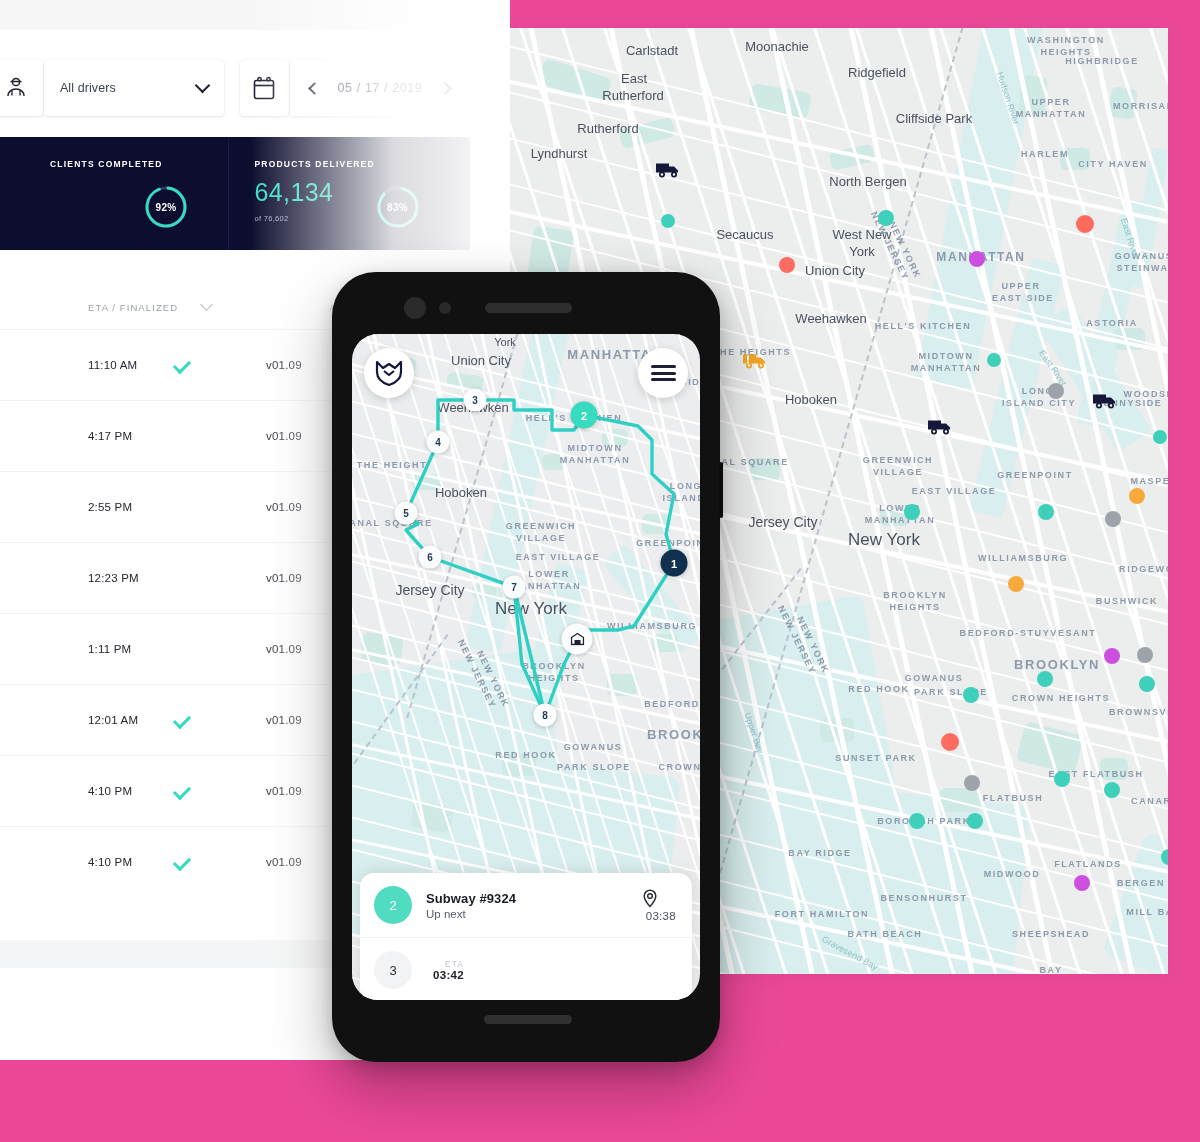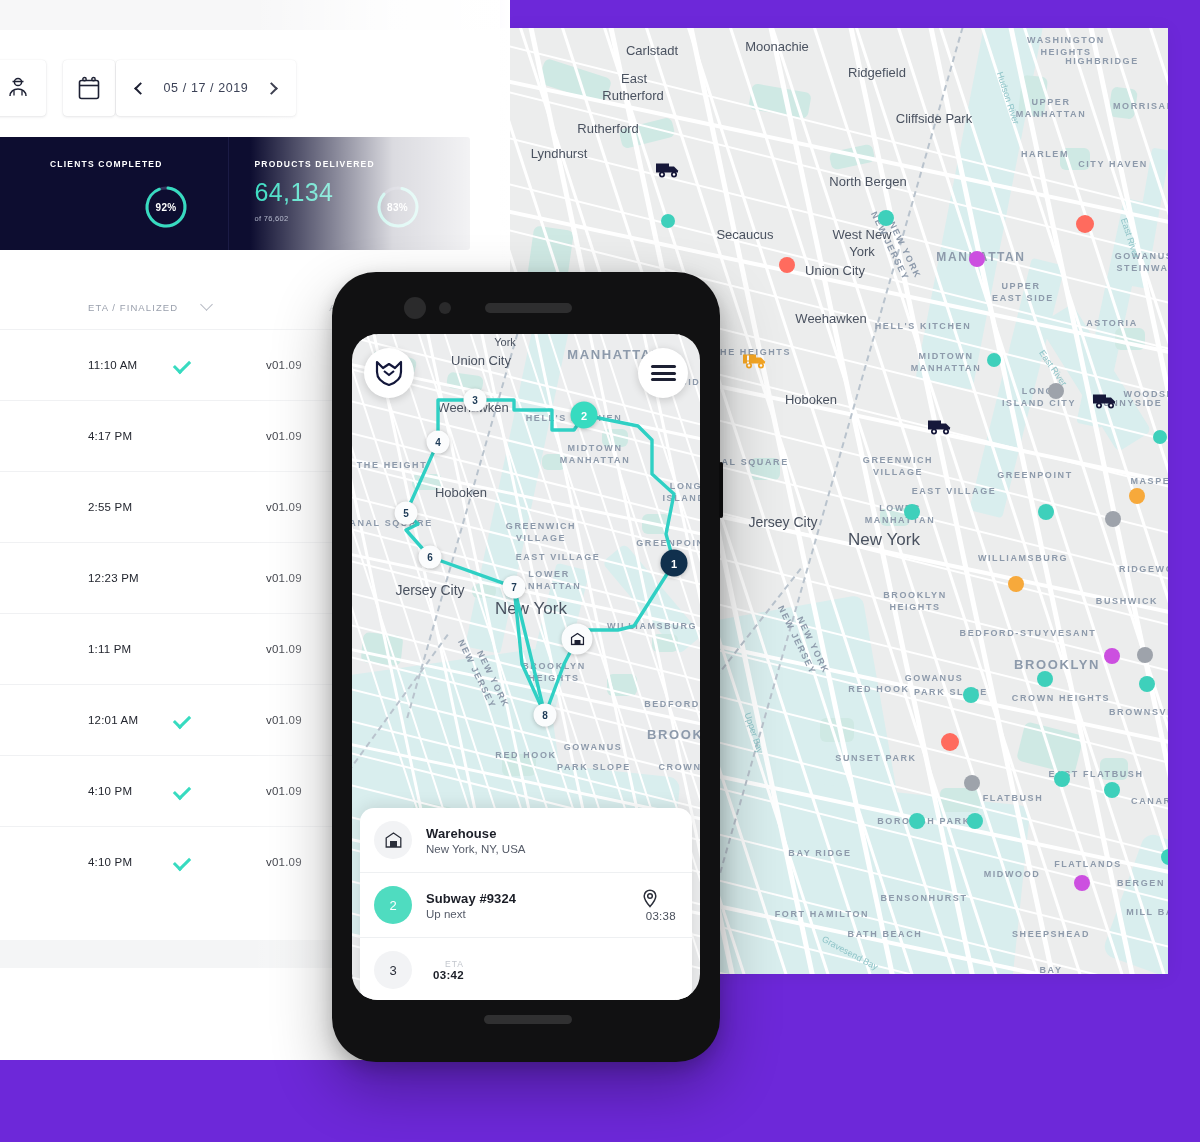--- a/index.html
+++ b/index.html
@@ -2,21 +2,21 @@
 <html><head>
 <meta charset="utf-8">
 <style>
   * { box-sizing: border-box; margin: 0; padding: 0; }
   html, body {
     width: 1200px; height: 1142px;
     overflow: hidden;
     font-family: "Liberation Sans", sans-serif;
     background: #ffffff;
   }
-  #stage { position: relative; width: 1200px; height: 1142px; background:#6d28d9; overflow:hidden;padding-left:25px; }
+  #stage { position: relative; width: 1200px; height: 1142px; background:#ec4899; overflow:hidden;padding-left:25px; }
 
   
   .dash {
     position: absolute; left: 0; top: 0; width: 500px; height: 1060px;
     background: #ffffff;
   }
   .dash-strip-top { position:absolute; left:0; top:0; width:500px; height:30px; background:#f7f7f8; }
 
   .toolbar {
     position: absolute; left: -10px; top: 60px; width: 480px; height: 56px;
@@ -402,20 +402,24 @@
 
     <div class="toolbar">
       <div class="tb-card tb-icon-box">
         <svg width="26" height="26" viewBox="0 0 26 26">
           <circle cx="13" cy="7" r="3.6" fill="none" stroke="#1d2033" stroke-width="1.5"></circle>
           <path d="M5 21c0-4.2 3.6-7 8-7s8 2.8 8 7" fill="none" stroke="#1d2033" stroke-width="1.5"></path>
           <path d="M7.5 6.5h11" stroke="#1d2033" stroke-width="1.5"></path>
           <path d="M9 15.5v5M17 15.5v5" stroke="#1d2033" stroke-width="1.3"></path>
         </svg>
       </div>
+      <div class="tb-card driver-select">
+        <span class="lbl">All drivers</span>
+        <span class="chev"></span>
+      </div>
       <div class="tb-card date-icon-box">
         <svg width="24" height="25" viewBox="0 0 24 25">
           <rect x="2.5" y="4.5" width="19" height="18" rx="2" fill="none" stroke="#1d2033" stroke-width="1.6"></rect>
           <circle cx="7.5" cy="3.2" r="1.7" fill="none" stroke="#1d2033" stroke-width="1.4"></circle>
           <circle cx="16.5" cy="3.2" r="1.7" fill="none" stroke="#1d2033" stroke-width="1.4"></circle>
           <path d="M2.5 9.5h19" stroke="#1d2033" stroke-width="1.6"></path>
         </svg>
       </div>
       <div class="tb-card date-nav">
         <span class="arrow-btn">
@@ -670,33 +674,20 @@
             <svg width="14" height="13" viewBox="0 0 14 13">
               <path d="M1 5L7 1l6 4v7H1z" fill="none" stroke="#1d2033" stroke-width="1.3"></path>
               <rect x="4" y="7.5" width="6" height="4.5" fill="#1d2033"></rect>
             </svg>
           </div>
         </div>
 
       <div class="sheet">
         <div id="sheet-rows">
             <div class="srow">
-              <div class="s-av grey">
-                <svg width="17" height="16" viewBox="0 0 17 16">
-                  <path d="M1.2 6L8.5 1l7.3 5v9H1.2z" fill="none" stroke="#2b2f3a" stroke-width="1.3"></path>
-                  <rect x="5" y="9" width="7" height="6" fill="#2b2f3a"></rect>
-                </svg>
-              </div>
-              <div class="s-txt">
-                <div class="s-title">Warehouse</div>
-                <div class="s-sub">New York, NY, USA</div>
-              </div>
-              <div class="s-right"></div>
-            </div>
-            <div class="srow">
               <div class="s-av green">2</div>
               <div class="s-txt">
                 <div class="s-title">Subway #9324</div>
                 <div class="s-sub">Up next</div>
               </div>
               <div class="s-right">
                 <div>
                   <svg width="16" height="19" viewBox="0 0 16 19" style="display:block;margin:0 auto 2px auto">
                     <path d="M8 1.2c3.2 0 5.8 2.6 5.8 5.8 0 4-5.8 10.6-5.8 10.6S2.2 11 2.2 7C2.2 3.8 4.8 1.2 8 1.2z" fill="none" stroke="#2b2f3a" stroke-width="1.5"></path>
                     <circle cx="8" cy="7" r="2.3" fill="none" stroke="#2b2f3a" stroke-width="1.5"></circle>

